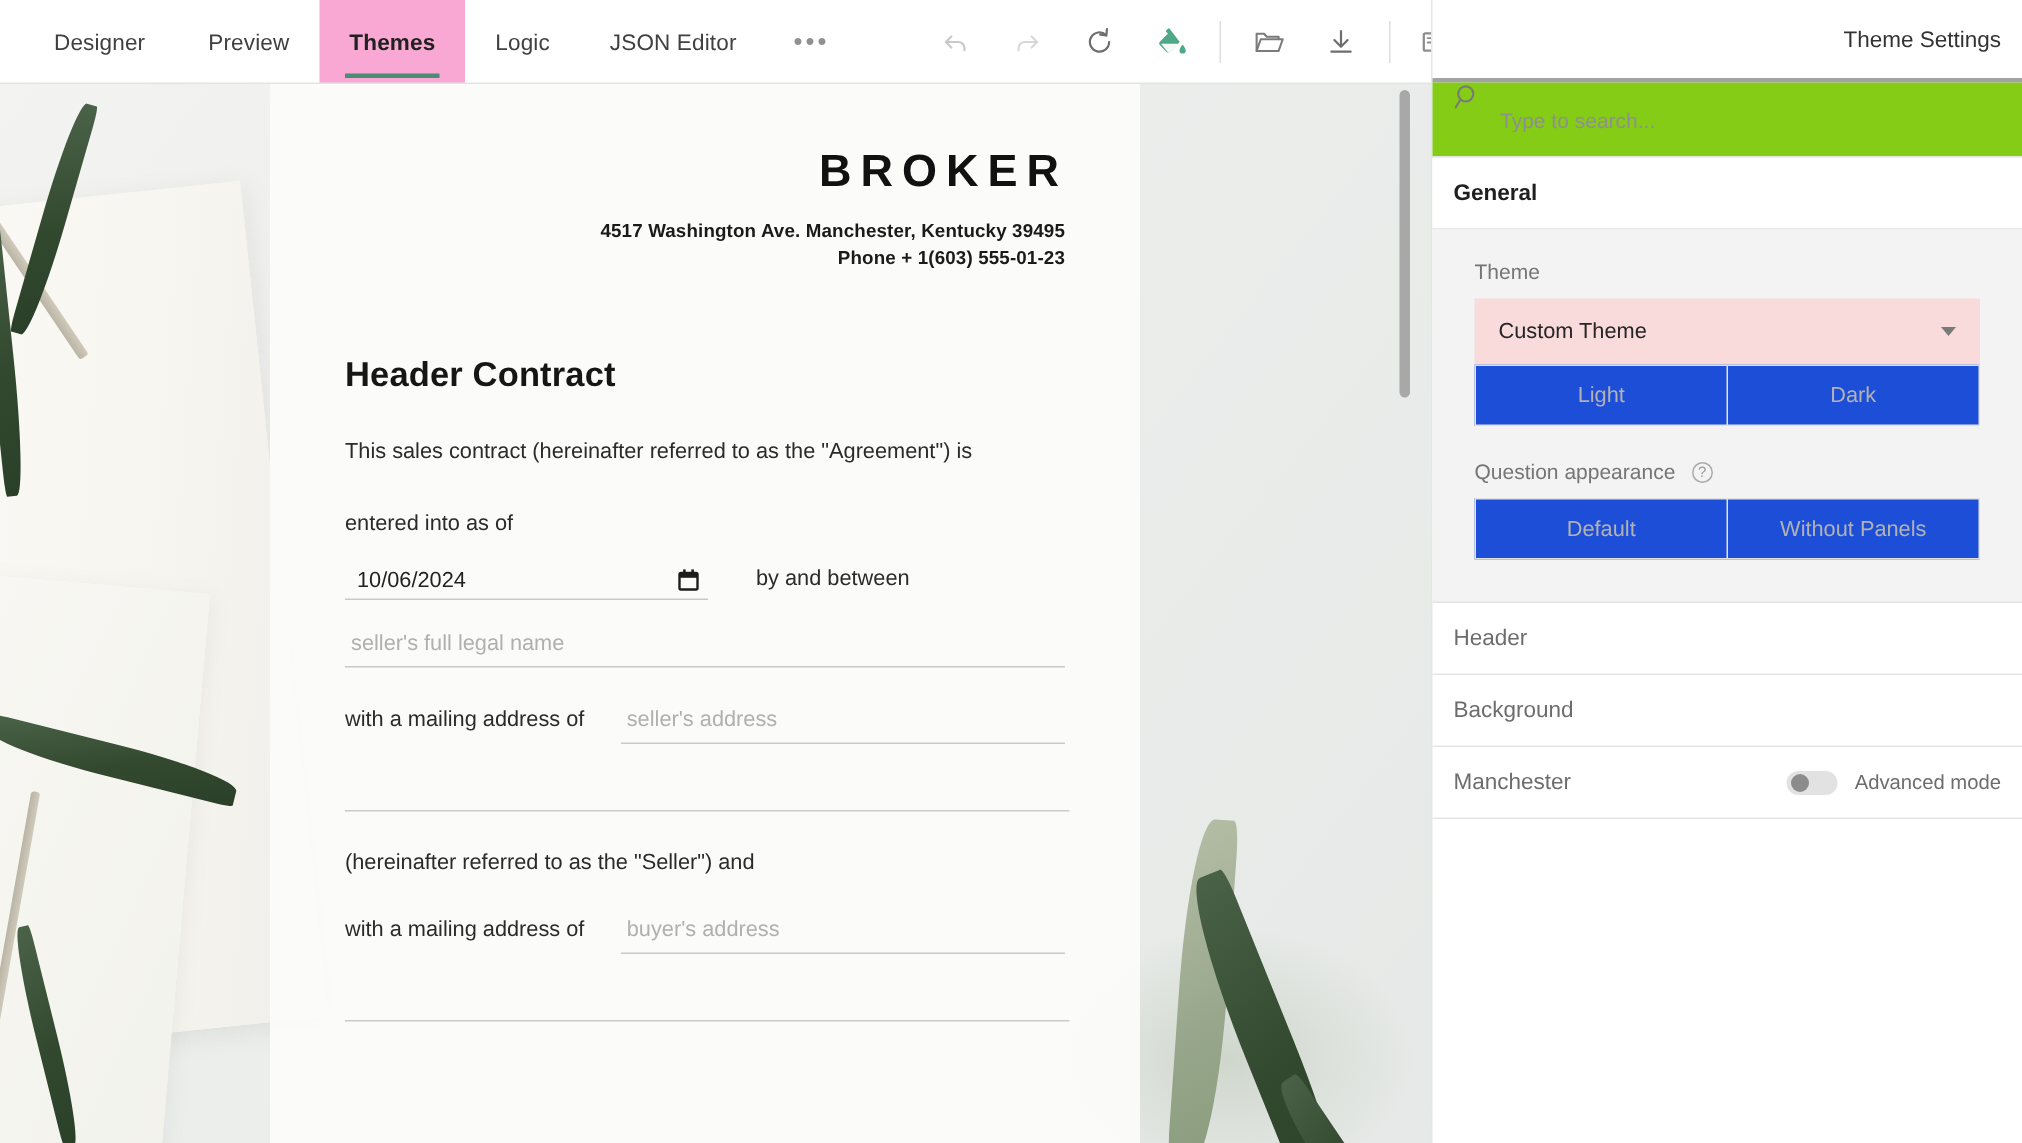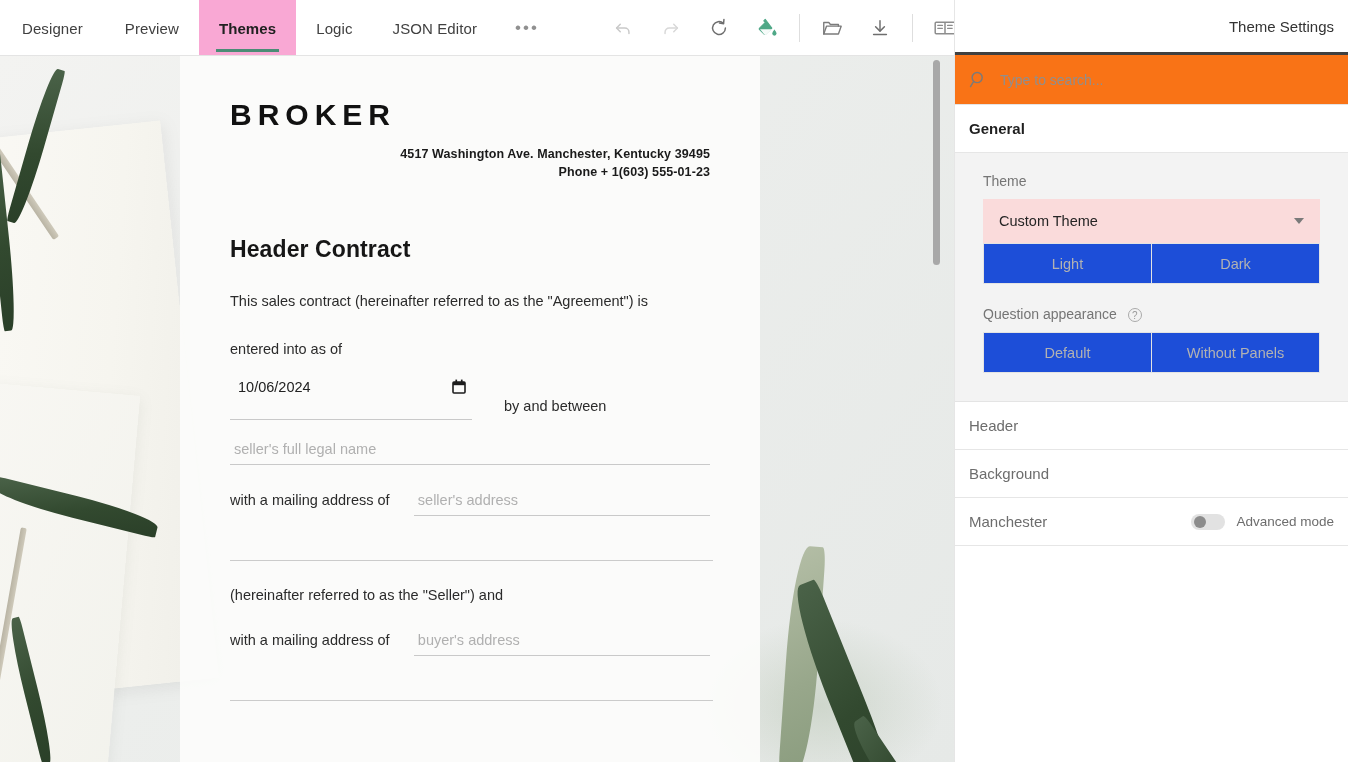--- a/index.html
+++ b/index.html
@@ -22,21 +22,21 @@
   .tab {
     position: relative;
     display: flex; align-items: center; justify-content: center;
     padding: 0 20px;
     font-size: 15px;
     color: #404040;
     cursor: pointer;
     white-space: nowrap;
     letter-spacing: .1px;
   }
-  .tab.first { padding-left: 22px; padding-right: 22px; }
+  .tab.first { padding-left: 36px; padding-right: 22px; }
   .tab.active {
     background: #f9a8d4;
     font-weight: bold;
     color: #212121;
   }
   .tab.active::after {
     content: "";
     position: absolute;
     left: 17px; right: 17px; bottom: 4px;
     height: 3px;
@@ -121,20 +121,21 @@
   .form-sheet {
     position: absolute;
     left: 180px; top: 0;
     width: 580px; height: 706px;
     background: rgba(252,252,251,.93);
     overflow: hidden;
   }
   .form-inner { padding: 44px 50px 0 50px; }
 
   .brand {
+    text-align: right;
     font-size: 30px;
     font-weight: bold;
     letter-spacing: 6px;
     color: #111111;
     line-height: 1;
     margin-right: -2px;
   }
   .brand-addr {
     text-align: right;
     font-size: 12.5px;
@@ -168,21 +169,21 @@
     font-size: 14.5px;
     color: #2b2b2b;
     padding: 5px 4px 7px 4px;
     outline: none;
   }
   .field::placeholder { color: #b0b0b0; }
   .field-date {
     width: 242px;
     display: flex; align-items: center; justify-content: space-between;
     border-bottom: 1px solid #c9c9c9;
-    padding: 4px 6px 24px 8px;
+    padding: 4px 6px 4px 8px;
     font-size: 14.5px;
     color: #222;
   }
   .inline-label {
     font-size: 14.5px; color: #2b2b2b;
     margin-left: 32px; padding-bottom: 6px;
   }
   .field-full { width: 483px; }
   .lbl-left { font-size: 14.5px; color: #2b2b2b; padding-bottom: 8px; width: 185px; }
   .field-addr { width: 298px; }
@@ -212,26 +213,26 @@
     background: #ffffff;
     border-left: 1px solid #e6e6e6;
     z-index: 30;
   }
   .panel-head {
     height: 55px;
     display: flex; align-items: center; justify-content: flex-end;
     padding-right: 14px;
     font-size: 15px;
     color: #333333;
-    border-bottom: 3px solid #404040;
+    border-bottom: 3px solid #a3a3a3;
   }
   .panel-search {
     height: 50px;
-    background: #f97316;
-    display: flex; align-items: center;
+    background: #84cc16;
+    display: flex; 
     padding-left: 14px;
     border-bottom: 1px solid #e4e4e4;
   }
   .search-input {
     border: none; background: transparent; outline: none;
     font-family: "Liberation Sans", sans-serif;
     font-size: 14px; color: #2b2b2b;
     margin-left: 12px; width: 280px;
   }
   .search-input::placeholder { color: #8f8f8f; }

